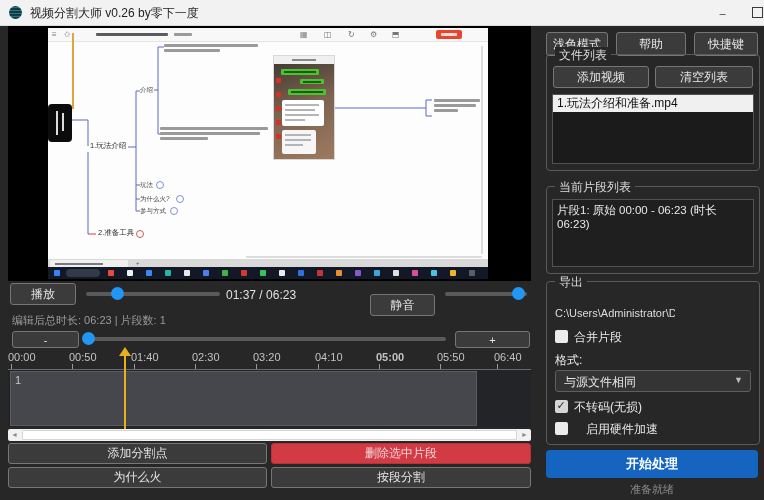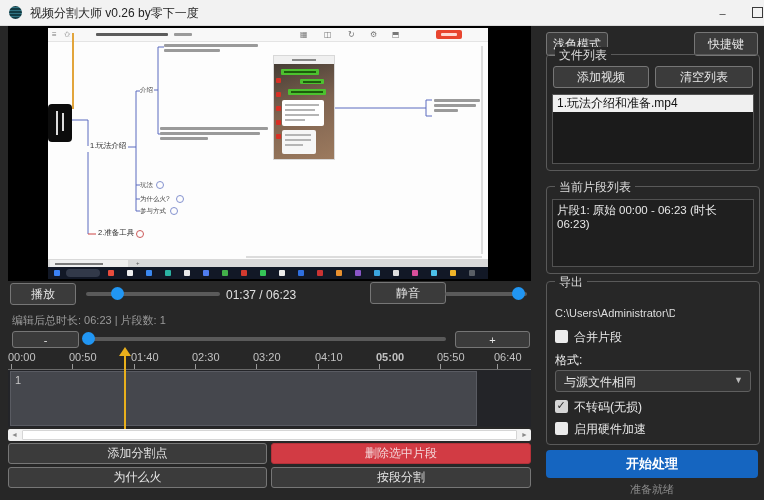--- a/index.html
+++ b/index.html
@@ -222,21 +222,21 @@
         <span class="dot" style="left: 383px; background: rgb(76, 192, 232);"></span>
         <span class="dot" style="left: 402px; background: rgb(240, 180, 41);"></span>
         <span class="dot" style="left: 421px; background: rgb(90, 95, 102);"></span>
       </div>
   </div>
 
   <div class="btn" style="left:10px;top:283px;width:66px;height:22px">播放</div>
   <div class="track" style="left:86px;top:292px;width:134px"></div>
   <div class="handle" style="left:111px;top:287px"></div>
   <div class="timetext">01:37 / 06:23</div>
-  <div class="btn" style="left:370px;top:282px;width:76px;height:22px">静音</div>
+  <div class="btn" style="left:370px;top:294px;width:65px;height:22px">静音</div>
   <div class="track" style="left:445px;top:292px;width:82px"></div>
   <div class="handle" style="left:512px;top:287px"></div>
 
   <div class="statusline">编辑后总时长: 06:23 | 片段数: 1</div>
 
   <div class="btn" style="left:12px;top:331px;width:67px;height:17px;font-size:11px">-</div>
   <div class="track" style="left:86px;top:337px;width:360px"></div>
   <div class="handle" style="left:82px;top:332px"></div>
   <div class="btn" style="left:455px;top:331px;width:75px;height:17px;font-size:11px">+</div>
 
@@ -276,20 +276,21 @@
     <span class="thumb"></span>
     <span class="arr" style="right:3px">►</span>
   </div>
 
   <div class="btn" style="left:8px;top:443px;width:259px;height:21px">添加分割点</div>
   <div class="btn danger" style="left:271px;top:443px;width:260px;height:21px">删除选中片段</div>
   <div class="btn" style="left:8px;top:467px;width:259px;height:21px">为什么火</div>
   <div class="btn" style="left:271px;top:467px;width:260px;height:21px">按段分割</div>
 
   <div class="btn" style="left:546px;top:32px;width:62px;height:24px">浅色模式</div>
+  <div class="btn" style="left:616px;top:32px;width:70px;height:24px">帮助</div>
   <div class="btn" style="left:694px;top:32px;width:64px;height:24px">快捷键</div>
 
   <div class="group" style="left:546px;top:54px;width:212px;height:115px">
     <span class="group-label">文件列表</span>
     <div class="btn" style="left:6px;top:11px;width:96px;height:22px">添加视频</div>
     <div class="btn" style="left:108px;top:11px;width:98px;height:22px">清空列表</div>
     <div class="list" style="left:5px;top:39px;width:202px;height:70px">
       <div class="sel">1.玩法介绍和准备.mp4</div>
     </div>
   </div>
@@ -307,19 +308,19 @@
     <span class="cb" id="cb-merge" style="left:8px;top:48px"></span>
     <span class="cblabel" style="left:27px;top:47px">合并片段</span>
     <span class="cblabel" style="left:8px;top:70px">格式:</span>
     <div class="select" style="left:8px;top:88px;width:196px;height:22px">
       <span class="val">与源文件相同</span>
       <span class="ar">▼</span>
     </div>
     <span class="cb checked" id="cb-nt" style="left:8px;top:118px"></span>
     <span class="cblabel" style="left:27px;top:117px">不转码(无损)</span>
     <span class="cb" id="cb-hw" style="left:8px;top:140px"></span>
-    <span class="cblabel" style="left:27px;top:139px">启用硬件加速</span>
+    <span class="cblabel" style="left:39px;top:139px">启用硬件加速</span>
   </div>
 
   <div class="primary" style="left:546px;top:450px;width:212px;height:28px">开始处理</div>
   <div class="ready">准备就绪</div>
 
 </div>
 
 </body></html>

